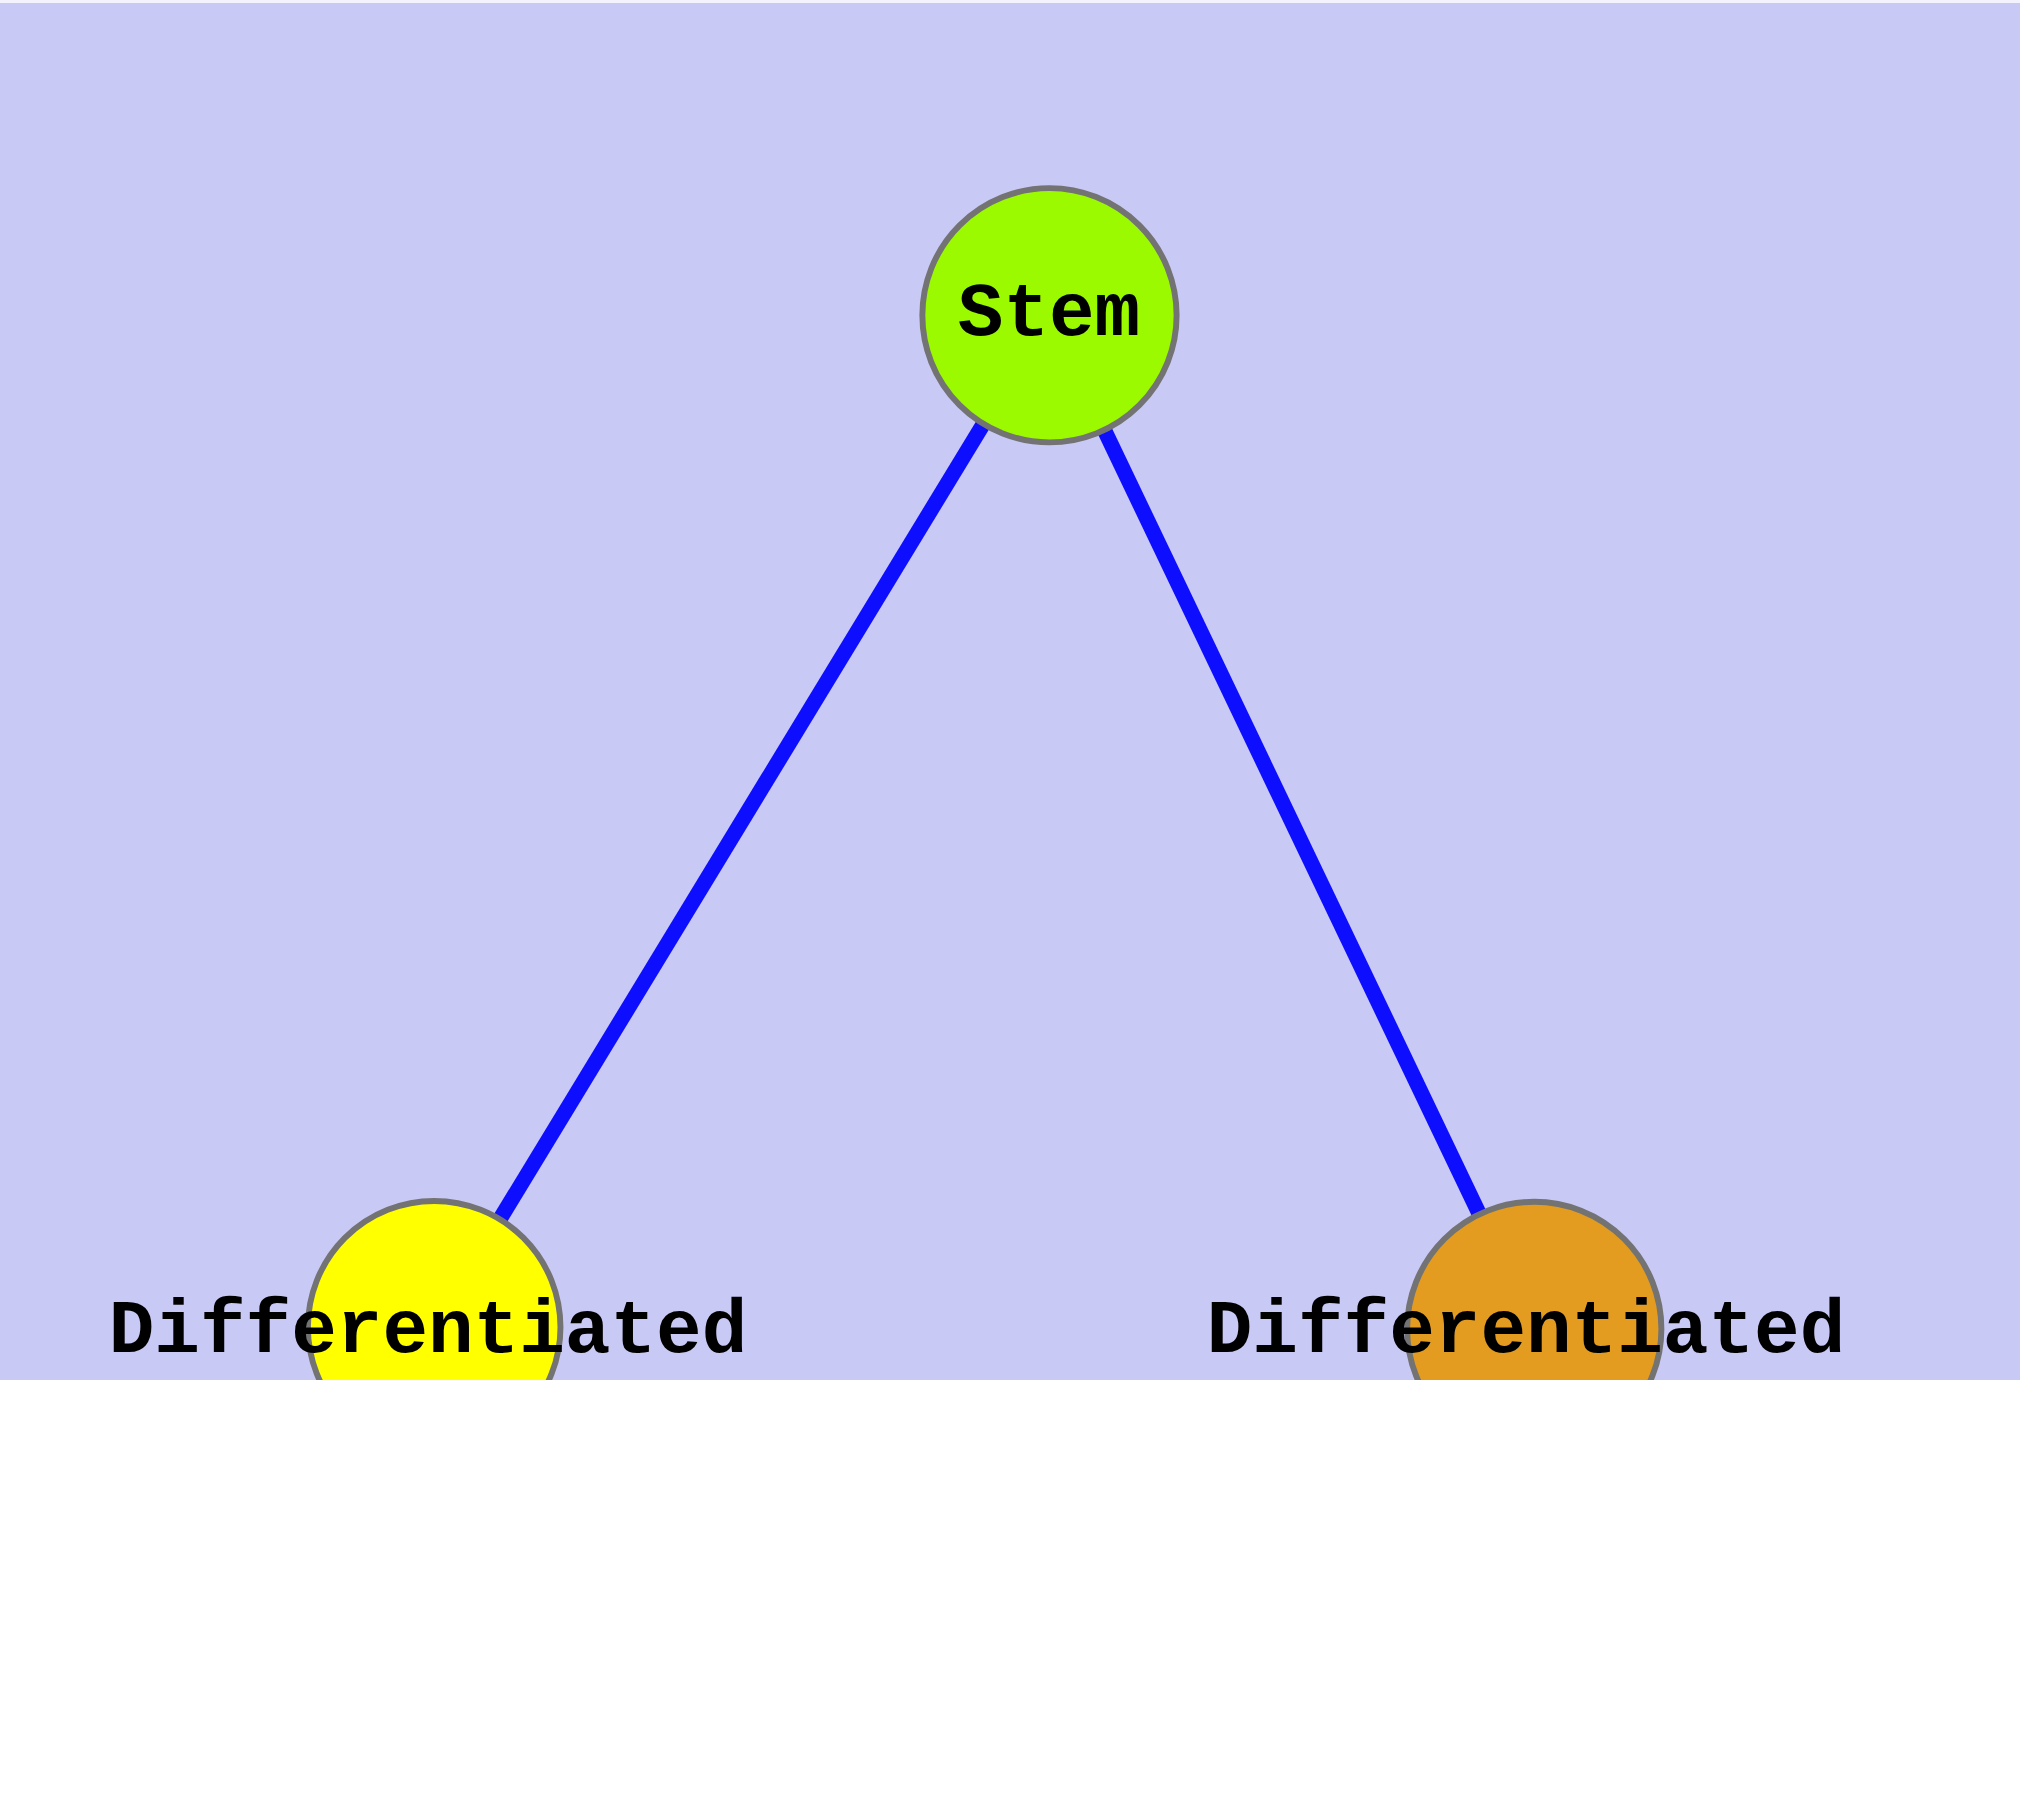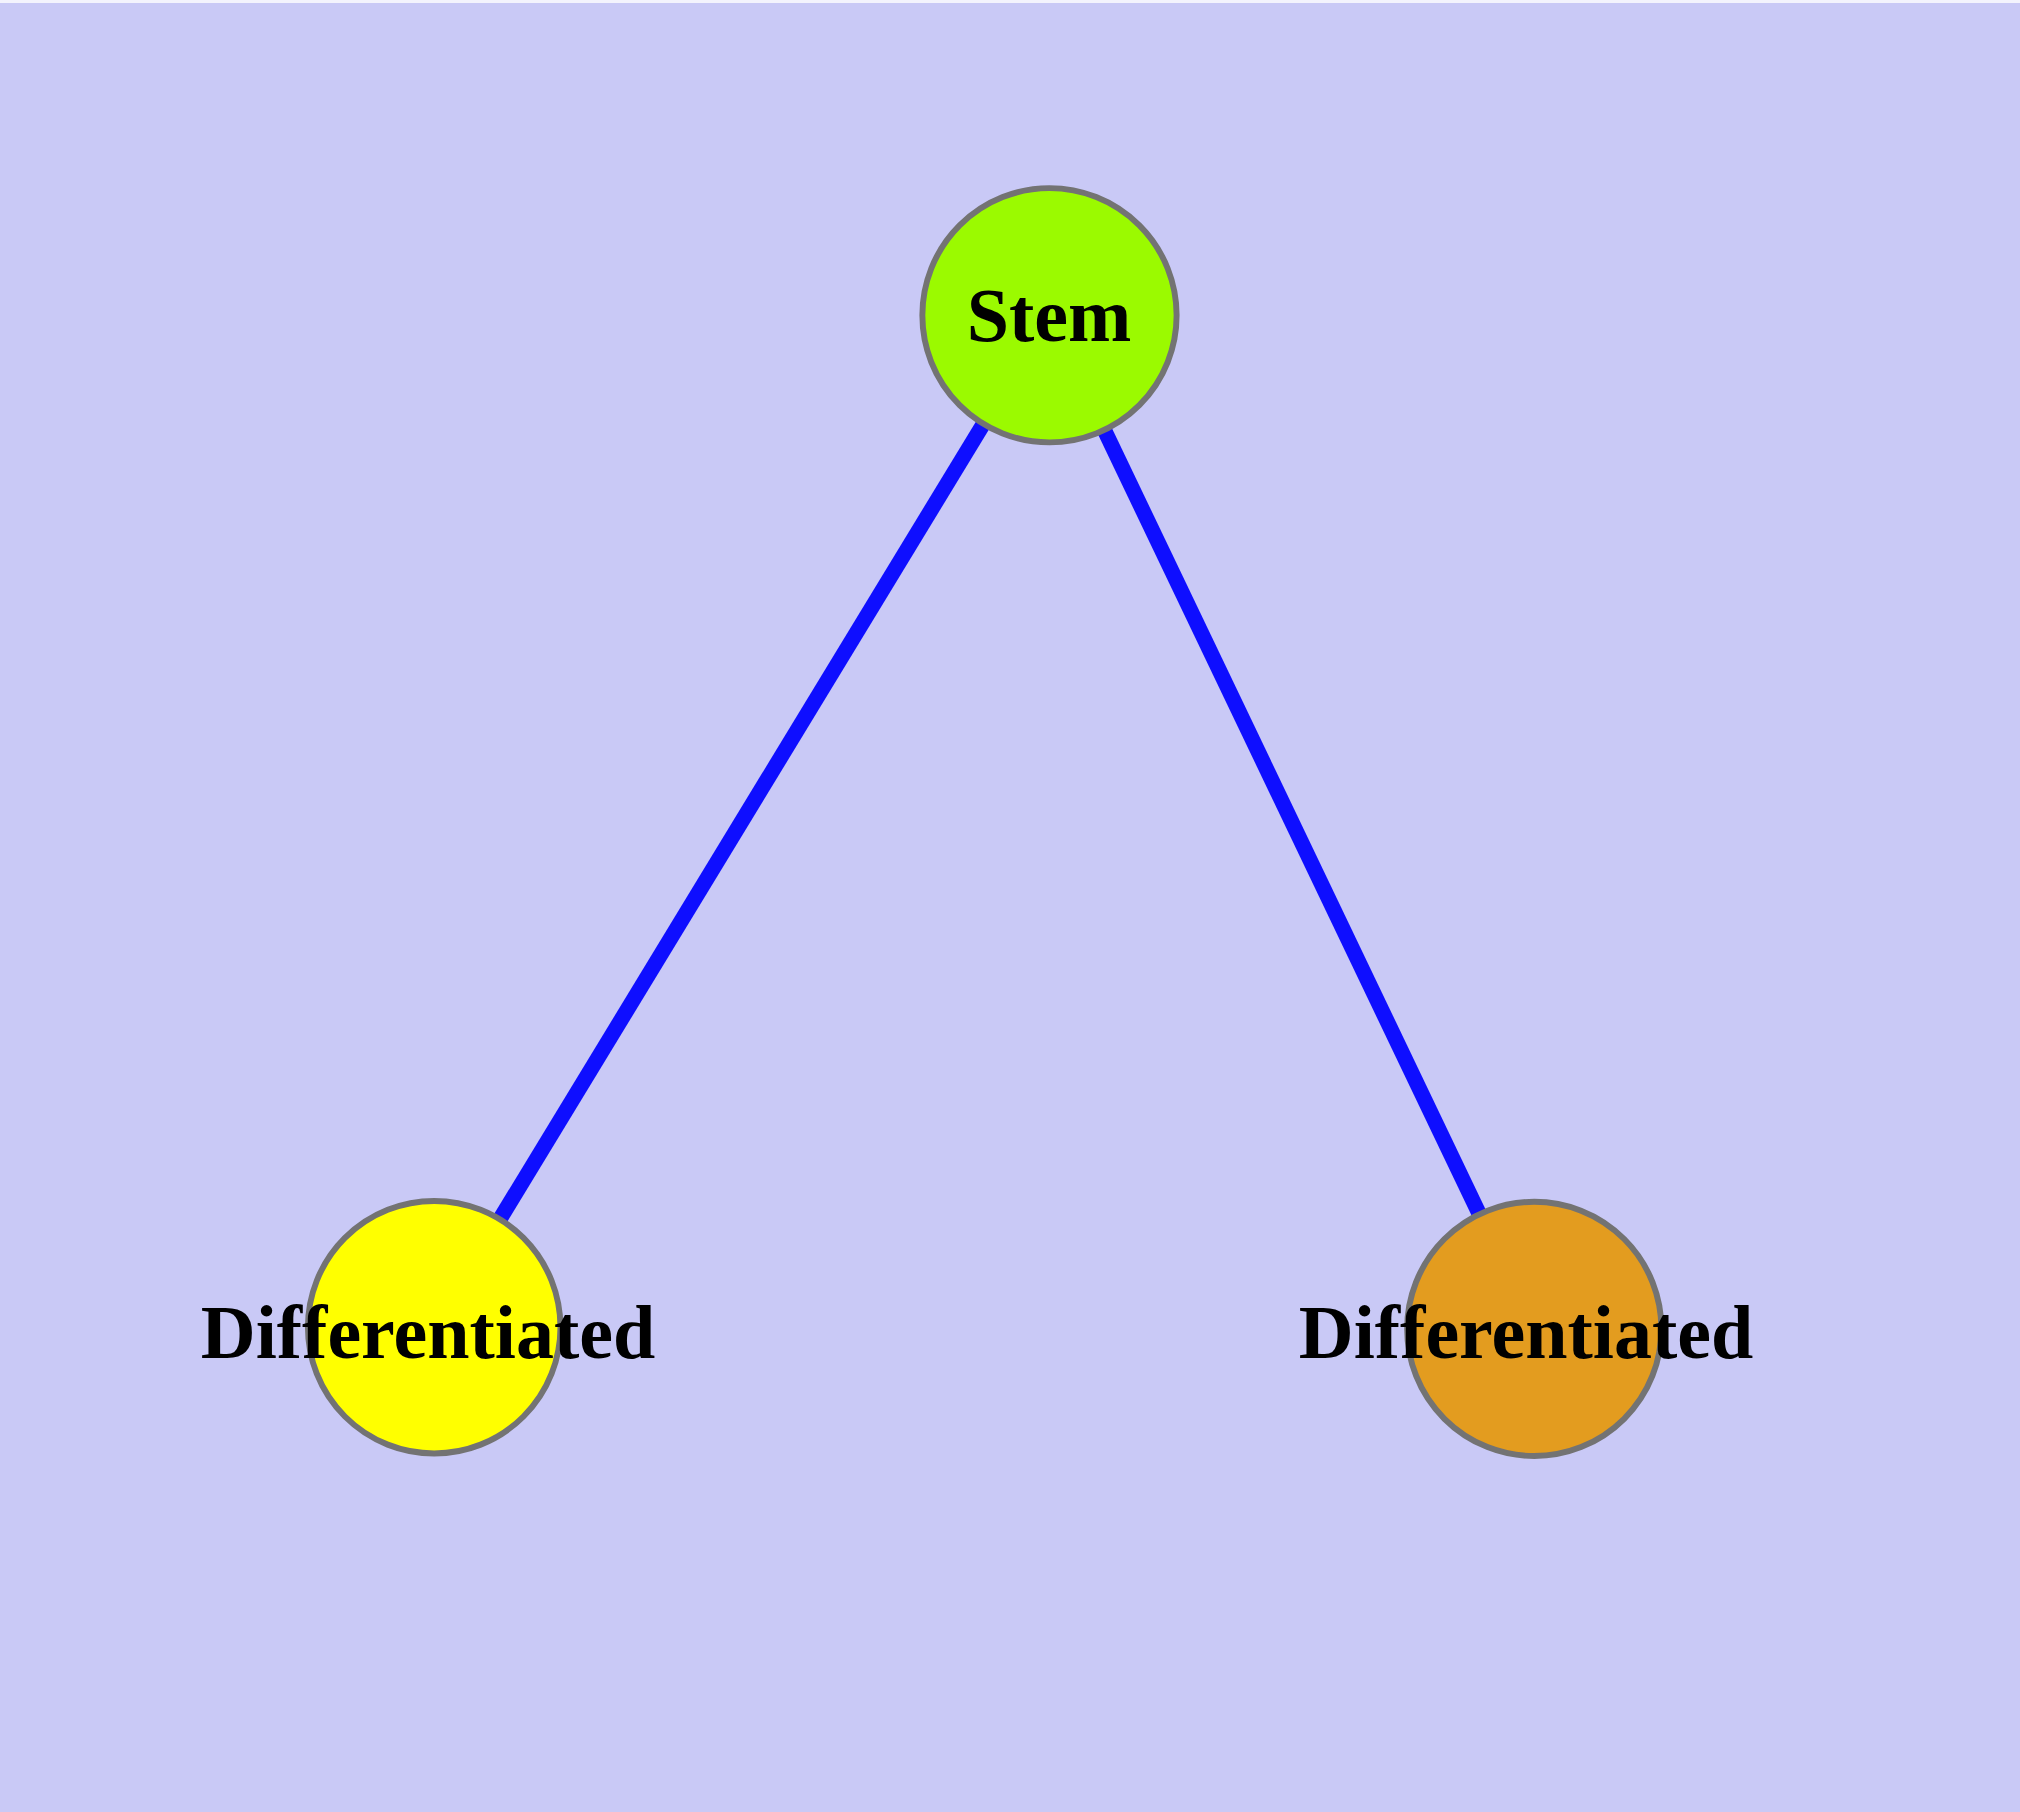--- a/index.html
+++ b/index.html
@@ -3,24 +3,24 @@
 <meta charset="utf-8">
 <style>
   html, body {
     margin: 0;
     padding: 0;
     background: #ffffff;
   }
   .stage {
     position: relative;
     width: 2021px;
-    height: 1812px;
+    height: 1380px;
     background: #c9c9f6;
     overflow: hidden;
-    font-family: Liberation Serif, serif;
+    font-family: Liberation Mono, monospace;
   }
   .top-edge {
     position: absolute;
     left: 0; top: 0;
     width: 100%; height: 2.5px;
     background: #f3f3fd;
   }
   svg.graph {
     position: absolute;
     left: 0; top: 0;

